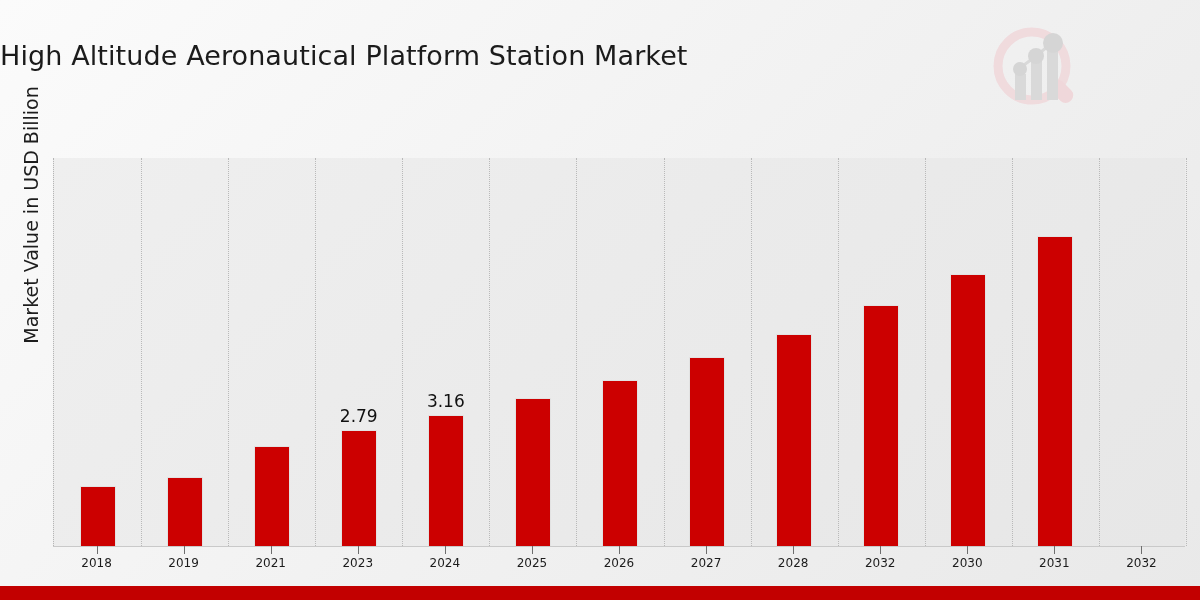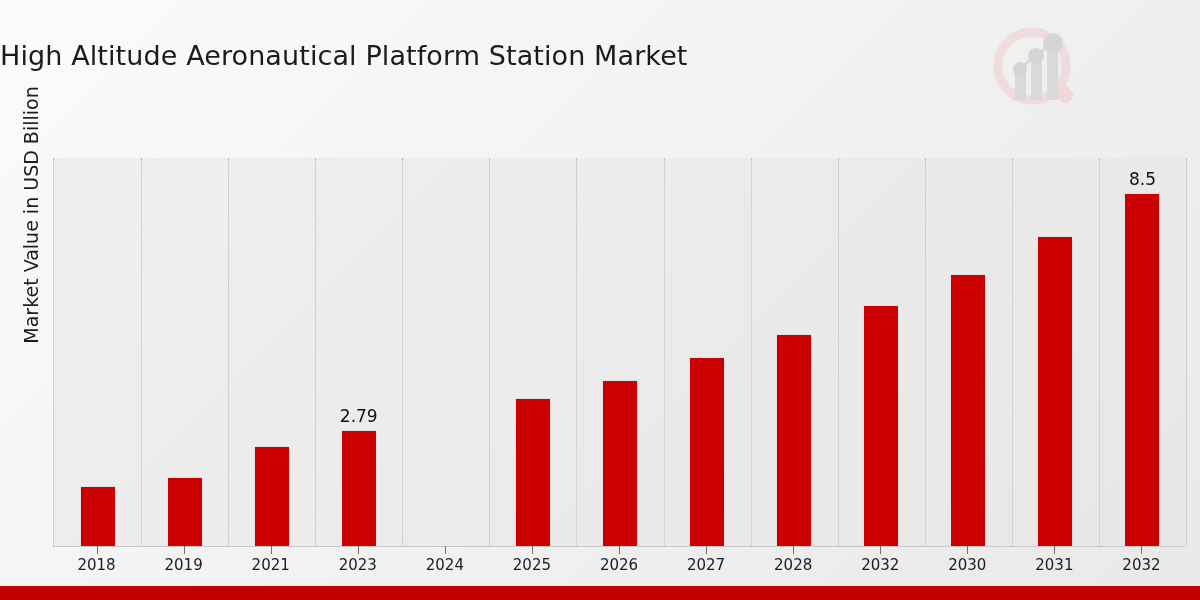--- a/index.html
+++ b/index.html
@@ -103,21 +103,21 @@
     top: 546px;
     width: 1px; height: 8px;
     background: #6e6e6e;
   }
   .tick-label {
     position: absolute;
     top: 556px;
     width: 90px;
     margin-left: -45px;
     text-align: center;
-    font-size: 15px;
+    font-size: 12px;
     color: #1c1c1c;
   }
 
   
   .footer-strip {
     position: absolute;
     left: 0; top: 586px;
     width: 1200px; height: 14px;
     background: #c20000;
   }
@@ -157,20 +157,24 @@
       <div class="gridline" style="left: 261.231px;"></div>
       <div class="bar-slot" style="left: 174.154px; width: 87.0769px;">
         <div class="bar" title="2022: 2.4" style="height: 99.8071px; background: rgb(204, 0, 0);"></div>
       </div>
       <div class="gridline" style="left: 348.308px;"></div>
       <div class="bar-slot" style="left: 261.231px; width: 87.0769px;">
         <div class="bar" title="2023: 2.79" style="height: 116.026px; background: rgb(204, 0, 0);"></div>
         <div class="bar-label" style="bottom: 120.026px; margin-top: 44px;">2.79</div>
       </div>
       <div class="gridline" style="left: 435.385px;"></div>
+      <div class="bar-slot" style="left: 348.308px; width: 87.0769px;">
+        <div class="bar" title="2024: 3.16" style="height: 131.413px; background: rgb(204, 0, 0);"></div>
+        <div class="bar-label" style="bottom: 135.413px;">3.16</div>
+      </div>
       <div class="gridline" style="left: 522.462px;"></div>
       <div class="bar-slot" style="left: 435.385px; width: 87.0769px;">
         <div class="bar" title="2025: 3.55" style="height: 147.631px; background: rgb(204, 0, 0);"></div>
       </div>
       <div class="gridline" style="left: 609.538px;"></div>
       <div class="bar-slot" style="left: 522.462px; width: 87.0769px;">
         <div class="bar" title="2026: 4" style="height: 166.345px; background: rgb(204, 0, 0);"></div>
       </div>
       <div class="gridline" style="left: 696.615px;"></div>
       <div class="bar-slot" style="left: 609.538px; width: 87.0769px;">
@@ -186,24 +190,20 @@
       </div>
       <div class="gridline" style="left: 957.846px;"></div>
       <div class="bar-slot" style="left: 870.769px; width: 87.0769px;">
         <div class="bar" title="2030: 6.55" style="height: 272.39px; background: rgb(204, 0, 0);"></div>
       </div>
       <div class="gridline" style="left: 1044.92px;"></div>
       <div class="bar-slot" style="left: 957.846px; width: 87.0769px;">
         <div class="bar" title="2031: 7.45" style="height: 309.818px; background: rgb(204, 0, 0);"></div>
       </div>
       <div class="gridline" style="left: 1132px;"></div>
-      <div class="bar-slot" style="left: 1044.92px; width: 87.0769px;">
-        <div class="bar" title="2032: 8.5" style="height: 353.483px; background: rgb(204, 0, 0);"></div>
-        <div class="bar-label" style="bottom: 357.483px;">8.5</div>
-      </div>
     </div>
   <div class="baseline"></div>
 
   <div class="footer-strip"></div>
 <div class="tick" style="left: 96.5385px;"></div>
     <div class="tick-label" style="left: 96.5385px;">2018</div>
     <div class="tick" style="left: 183.615px;"></div>
     <div class="tick-label" style="left: 183.615px;">2019</div>
     <div class="tick" style="left: 270.692px;"></div>
     <div class="tick-label" style="left: 270.692px;">2021</div>

